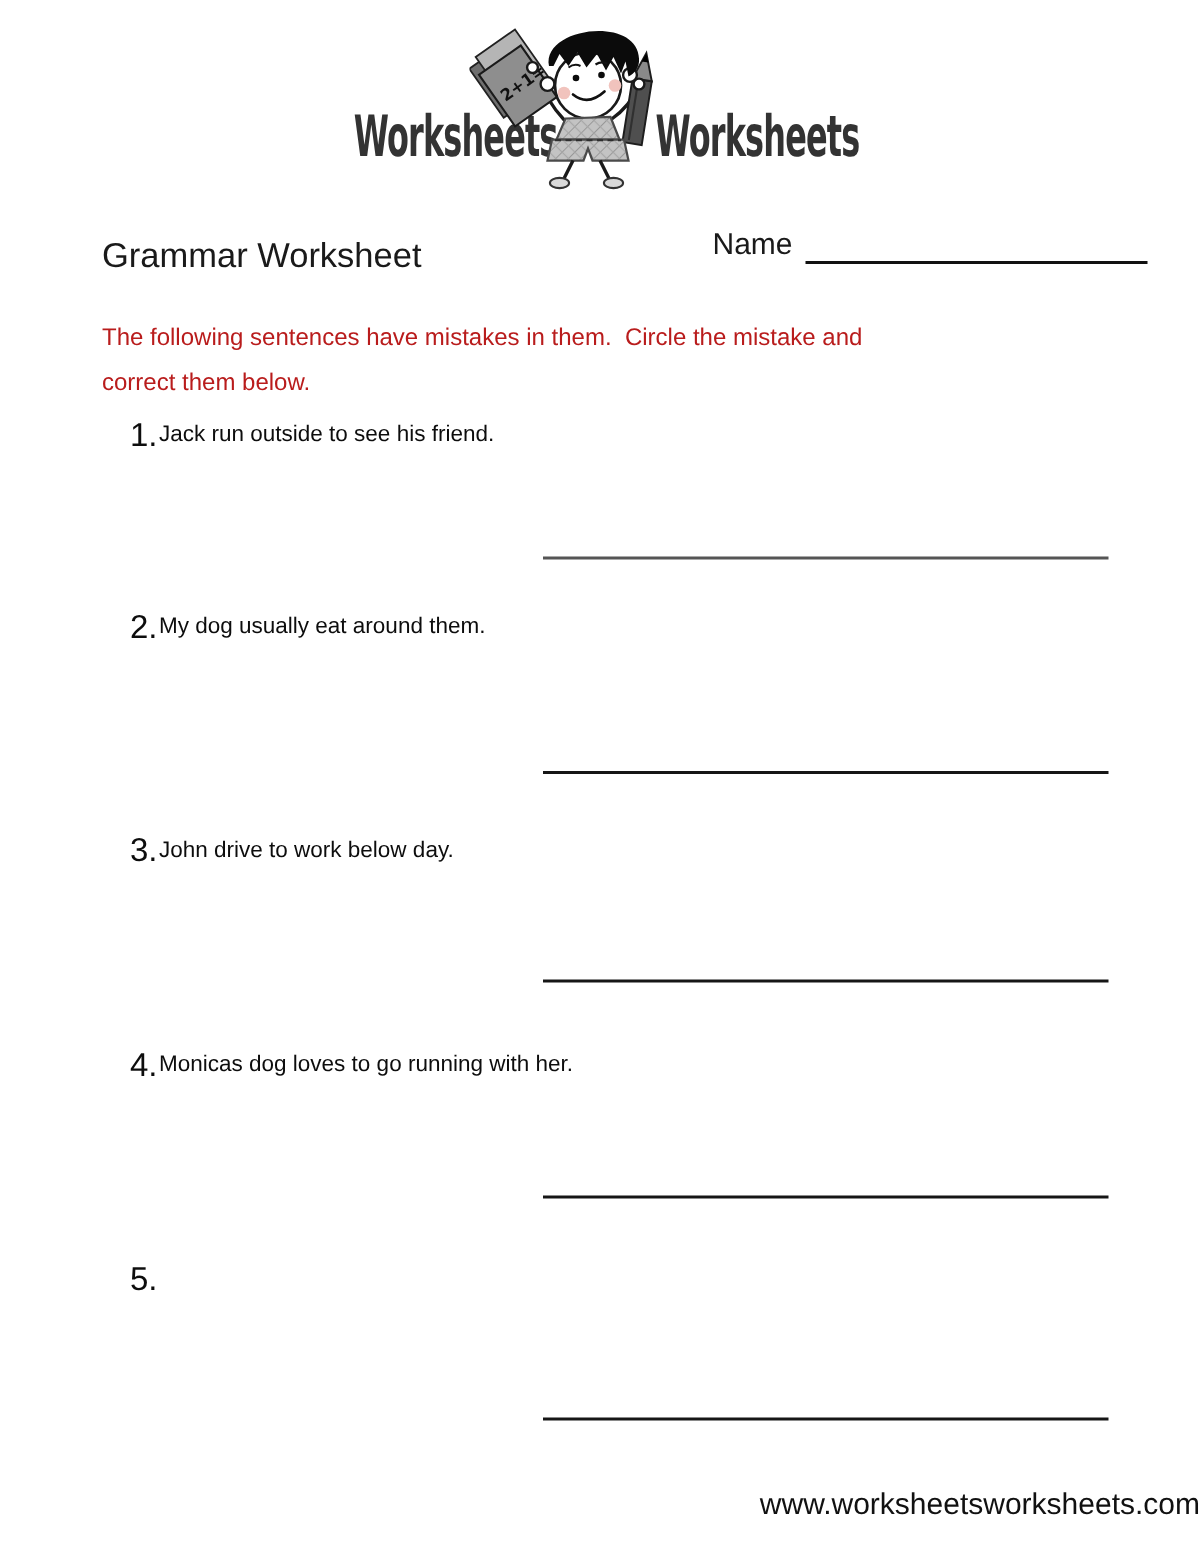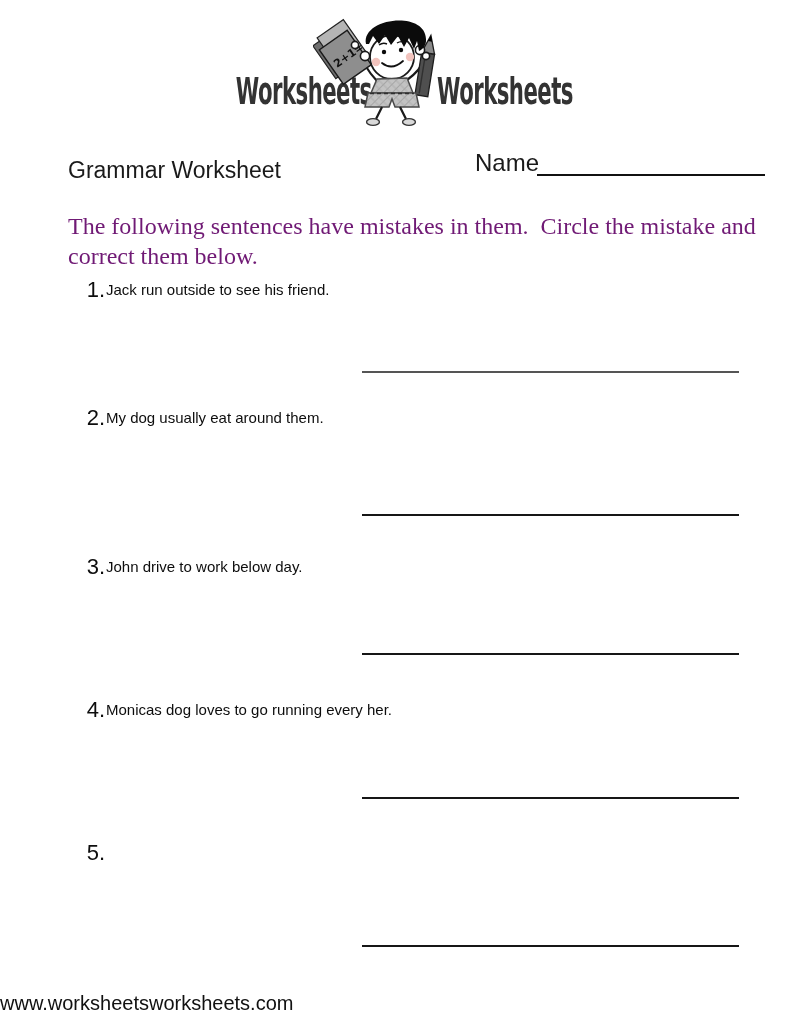--- a/index.html
+++ b/index.html
@@ -27,31 +27,31 @@
   .logo-word-left{right:428px;transform:scaleX(0.56);transform-origin:100% 50%;}
   .logo-word-right{left:437px;transform:scaleX(0.56);transform-origin:0 50%;}
   .logo-boy{position:absolute;left:313px;top:10px;width:174px;height:120px;}
   
   .title{
     position:absolute;left:68px;top:153px;
     font-size:23px;line-height:34px;color:#1a1a1a;
   }
   .name-label{
     position:absolute;left:475px;top:148px;
-    font-size:24px;line-height:30px;color:#1a1a1a;
+    font-size:20px;line-height:30px;color:#1a1a1a;
   }
   .name-line{
     position:absolute;left:537px;top:174px;width:228px;height:0;
     border-top:2px solid #111111;
   }
   
   .instructions{
     position:absolute;left:68px;top:211px;width:690px;
-    font-size:24px;line-height:30px;
-    white-space:pre-wrap;color:#701a75;font-family:Liberation Serif, serif;
+    font-size:16px;line-height:30px;
+    white-space:pre-wrap;color:#b91c1c;
   }
   
   .questions{
     position:absolute;left:0;top:0;width:100%;height:100%;
     margin:0;padding:0;list-style:none;pointer-events:none;
   }
   .question{position:absolute;left:0;width:100%;}
   .question:nth-child(1){top:277px;}
   .question:nth-child(2){top:405px;}
   .question:nth-child(3){top:554px;}
@@ -70,21 +70,21 @@
     border-top:2px solid #161616;
   }
   .question:nth-child(1) .answer-line{top:94px;border-top-color:#555555;}
   .question:nth-child(2) .answer-line{top:109px;}
   .question:nth-child(3) .answer-line{top:99px;}
   .question:nth-child(4) .answer-line{top:100px;}
   .question:nth-child(5) .answer-line{top:105px;}
   
   .footer{
     position:absolute;left:0;top:991px;width:100%;
-    text-align:left;font-size:20px;line-height:24px;color:#111111;
+    text-align:right;font-size:20px;line-height:24px;color:#111111;
   }
 </style>
 </head>
 <body>
 
 <div class="page">
 
   <div class="logo-word logo-word-left">Worksheets</div>
   <div class="logo-word logo-word-right">Worksheets</div>
 
@@ -169,21 +169,21 @@
     </li>
 
     <li class="question">
       <span class="q-num">3.</span>
       <span class="q-text">John drive to work below day.</span>
       <div class="answer-line"></div>
     </li>
 
     <li class="question">
       <span class="q-num">4.</span>
-      <span class="q-text">Monicas dog loves to go running every her.</span>
+      <span class="q-text">Monicas dog loves to go running with her.</span>
       <div class="answer-line"></div>
     </li>
 
     <li class="question">
       <span class="q-num">5.</span>
       <div class="answer-line"></div>
     </li>
   </ol>
 
   <div class="footer">www.worksheetsworksheets.com</div>

